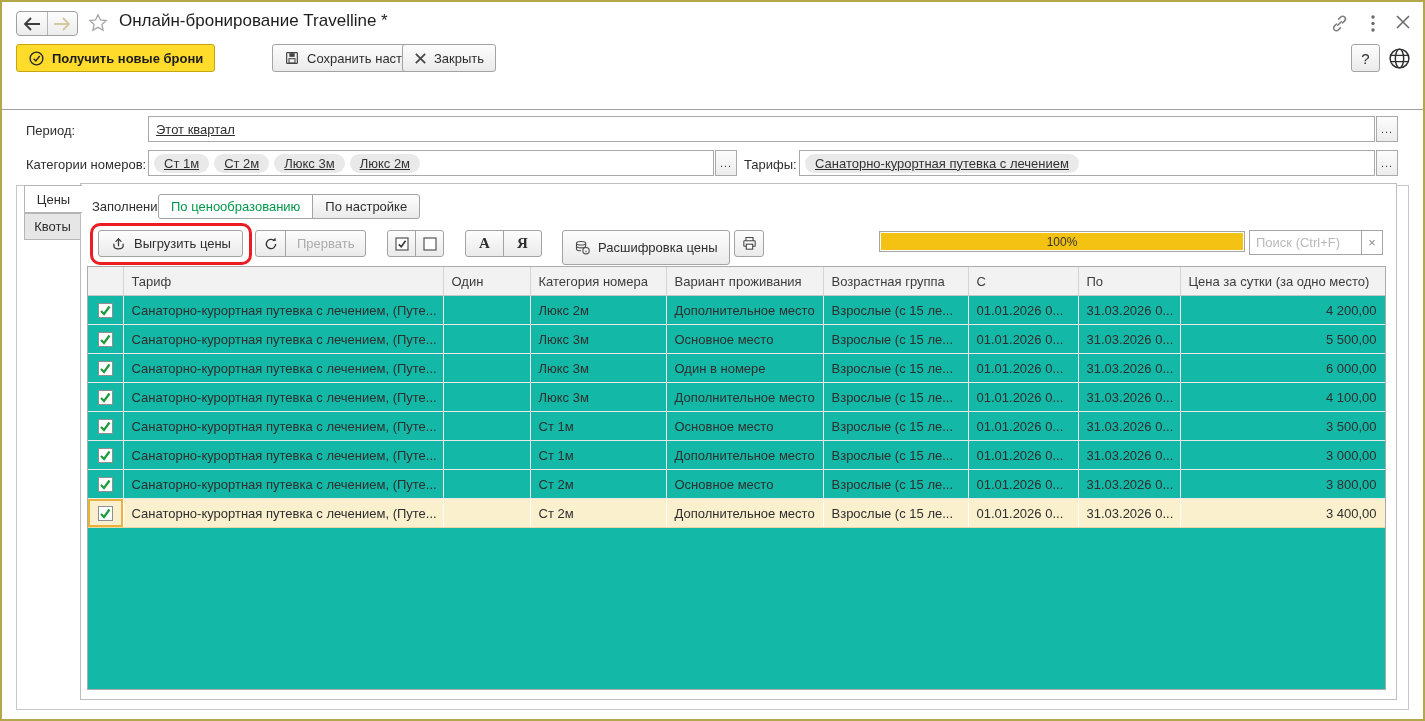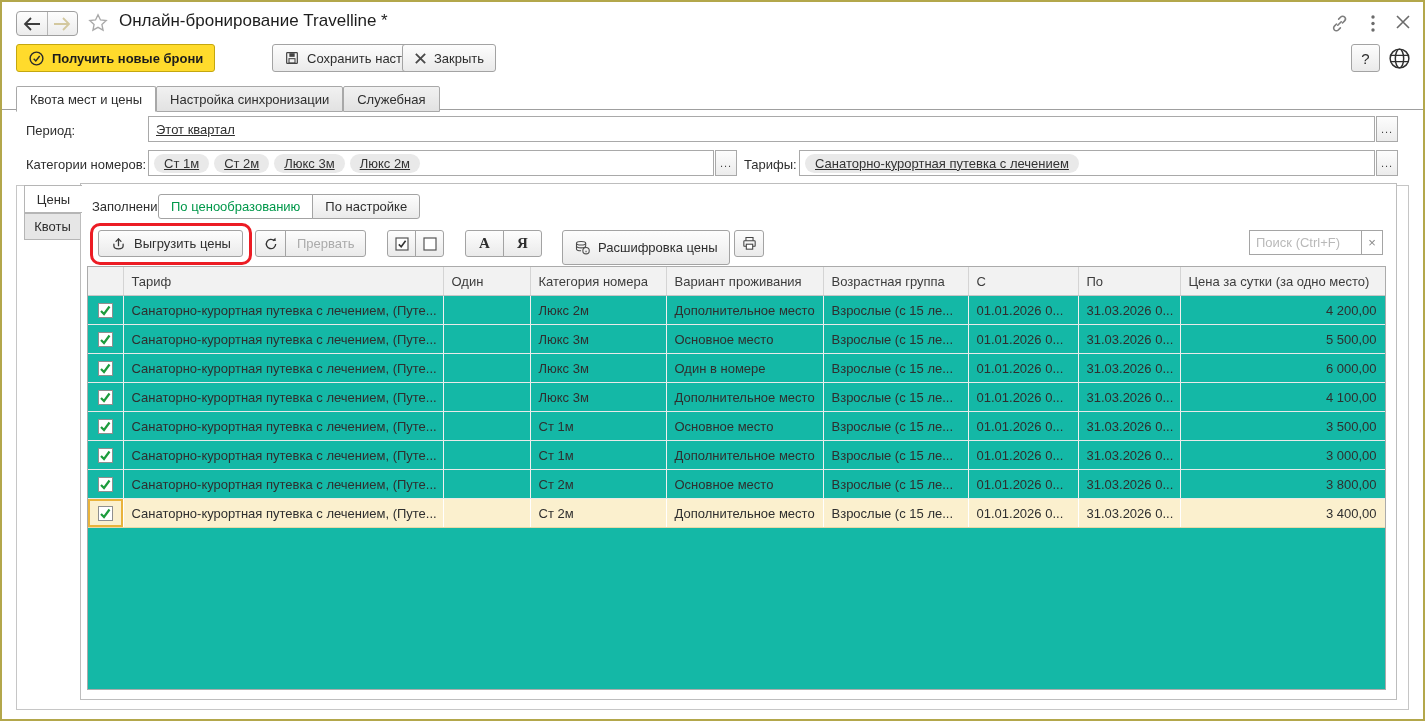--- a/index.html
+++ b/index.html
@@ -150,25 +150,20 @@
     <svg width="25" height="25" viewBox="0 0 24 24">
         <g fill="none" stroke="#2f2f2f" stroke-width="1.4">
           <circle cx="12" cy="12" r="9"></circle>
           <ellipse cx="12" cy="12" rx="4" ry="9"></ellipse>
           <path d="M3.5 9h17M3.5 15h17"></path>
         </g>
       </svg>
   </div>
 
   <div class="abs tabstrip-line"></div>
-  <div class="abs ptabs">
-    <div class="ptab active">Квота мест и цены</div>
-    <div class="ptab">Настройка синхронизации</div>
-    <div class="ptab">Служебная</div>
-  </div>
 
   <div class="abs flabel" style="left:24px;top:121px;">Период:</div>
   <div class="abs field" style="left:146px;top:114px;width:1227px;height:26px;">
     <input value="Этот квартал" style="">
   </div>
   <div class="abs more-btn" style="left:1374px;top:114px;">...</div>
 
   <div class="abs flabel" style="left:24px;top:155px;">Категории номеров:</div>
   <div class="abs field" style="left:146px;top:148px;width:566px;height:26px;" id="category-chips">
       <span class="chip">Ст 1м</span>
@@ -256,20 +251,25 @@
   <button class="abs btn icon-only" style="left:732px;top:228px;width:30px;height:27px;z-index:2;">
     <svg width="17" height="17" viewBox="0 0 24 24">
         <g fill="none" stroke="#444" stroke-width="1.5">
           <path d="M7 8V3.5h10V8"></path>
           <rect x="4" y="8" width="16" height="8" rx="1"></rect>
           <rect x="7.5" y="13" width="9" height="7" fill="#fff"></rect>
         </g>
       </svg>
   </button>
 
+  <div class="abs progress">
+    <div class="progress-fill">
+      <div class="progress-label">100%</div>
+    </div>
+  </div>
 
   <div class="abs search">
     <input placeholder="Поиск (Ctrl+F)" style="">
     <div class="search-clear">×</div>
   </div>
 
   <div class="abs grid-frame">
     <table class="grid">
       <colgroup>
         <col style="width:35px">

